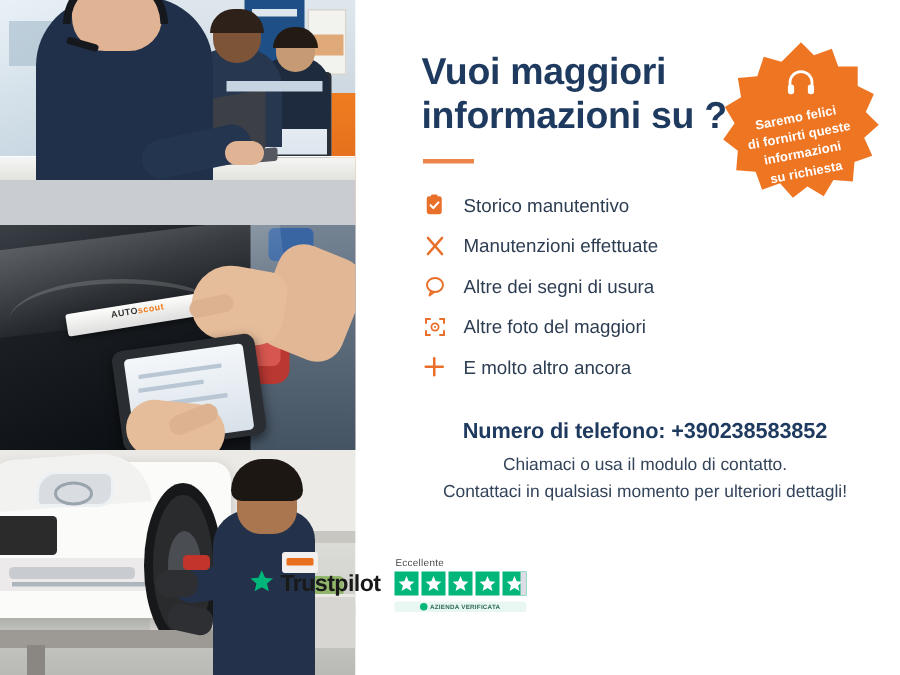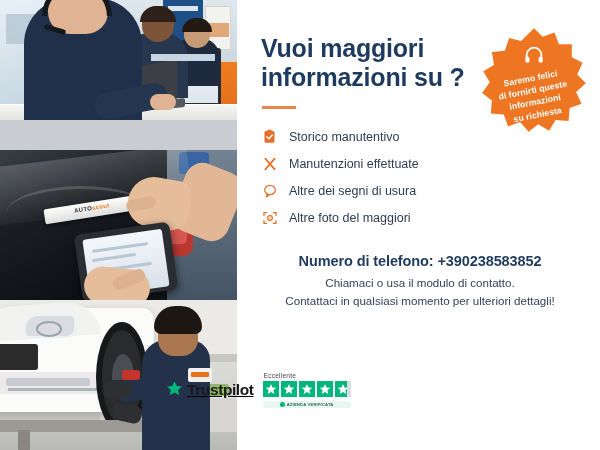--- a/index.html
+++ b/index.html
@@ -109,21 +109,21 @@
   .p3 .mhead{position:absolute;left:158px;top:14px;width:40px;height:42px;background:#a9764f;border-radius:20px 20px 16px 16px;}
   .p3 .mhair{position:absolute;left:154px;top:6px;width:48px;height:28px;background:#1d1714;border-radius:24px 24px 8px 8px;}
   .p3 .marm{position:absolute;left:116px;top:78px;width:52px;height:22px;background:#23324a;border-radius:12px;transform:rotate(-8deg);}
   .p3 .glove{position:absolute;left:104px;top:80px;width:28px;height:18px;background:#2d2f33;border-radius:8px;}
   .p3 .glove2{position:absolute;left:112px;top:104px;width:30px;height:18px;background:#2d2f33;border-radius:8px;transform:rotate(12deg);}
   .p3 .logo{position:absolute;left:188px;top:68px;width:24px;height:14px;background:#f1f0ee;border-radius:2px;}
   .p3 .logo:after{content:"";position:absolute;left:3px;top:4px;width:18px;height:5px;background:#e8701c;border-radius:1px;}
   .p3 .tool{position:absolute;left:122px;top:70px;width:18px;height:10px;background:#c3342c;border-radius:3px;}
 
   
-  .content { flex: 1; position: relative; padding: 34px 21px 0 24px; background:#fff; }
+  .content { flex: 1; position: relative; padding: 34px 21px 0 24px; background:#fff;margin-left:20px; }
 
   .headline { font-size: 25px; line-height: 1.16; font-weight: bold;
       color: #1f3a5f; letter-spacing:-.2px; max-width: 215px; }
   .rule { width: 34px; height: 3px; background: #e8702a; margin: 14px 0 14px 1px; opacity:.85; }
 
   .feature-list { list-style:none;text-align:right; }
   .feature { display:flex; align-items:center; gap:11px; height:27px; }
   .ficon { width:17px; height:17px; flex:0 0 17px; display:flex; align-items:center;
       justify-content:center; color:#e8702a; }
   .ficon svg { display:block; }
@@ -137,21 +137,21 @@
   .badge { position:absolute; right: 12px; top: 26px; width: 108px; height: 108px; }
   .badge svg { position:absolute; inset:0; }
   .badge .bhead { position:absolute; left:50%; top:18px; transform:translateX(-50%);
       width:22px; height:22px; }
   .badge .btext { position:absolute; left:50%; top:46px; transform:translateX(-50%) rotate(-11deg);
       width:88px; text-align:center; color:#fff; font-size:8.6px; font-weight:bold;
       line-height:1.42; letter-spacing:.1px; }
 
   
   .trust { position:absolute; left: 166px; bottom: 42px; display:flex; align-items:center; gap:9px; }
-  .tp-logo { display:flex; align-items:center; gap:4px;text-decoration:underline; }
+  .tp-logo { display:flex; align-items:center; gap:4px; }
   .tp-name { font-size: 15.5px; font-weight: bold; color:#191919; letter-spacing:-.4px; }
   .tp-right { display:flex; flex-direction:column; align-items:center; gap:2px; }
   .tp-ecc { font-size: 6.6px; color:#4a4a4a; letter-spacing:.2px; align-self:flex-start; margin-left:1px;}
   .stars { display:flex; gap:2px; }
   .star-box { width:16px; height:16px; background:#00b67a; display:flex; align-items:center;
       justify-content:center; }
   .star-box.partial { background:#00b67a; position:relative; overflow:hidden; }
   .star-box.partial:after{content:"";position:absolute;right:0;top:0;width:4px;height:100%;background:#dcdce6;}
   .verified { margin-top:2px; background:#e9f7f2; border-radius:2px; padding:1px 3px;
       display:flex; align-items:center; gap:2px; width:100%; justify-content:center;}
@@ -318,20 +318,29 @@
               <path d="M17 4 H21 V8"></path>
             <path d="M21 16 V20 H17"></path>
               <path d="M7 20 H3 V16"></path>
             <circle cx="12" cy="12" r="3.6" stroke-width="1.8"></circle>
             <circle cx="12" cy="12" r="1.1" fill="#e8702a" stroke="none"></circle>
           </svg>
         </span>
         <span class="flabel">Altre foto del maggiori</span>
       </li>
 
+      <li class="feature">
+        <span class="ficon">
+          <svg viewBox="0 0 24 24" width="17" height="17" stroke="#e8702a" stroke-width="2.4" stroke-linecap="round">
+            <path d="M12 4 V20"></path>
+              <path d="M4 12 H20"></path>
+          </svg>
+        </span>
+        <span class="flabel">E molto altro ancora</span>
+      </li>
 
     </ul>
 
     <div class="phone-block">
       <div class="phone">Numero di telefono: +390238583852</div>
       <div class="sub">
         <div>Chiamaci o usa il modulo di contatto.</div>
         <div>Contattaci in qualsiasi momento per ulteriori dettagli!</div>
       </div>
     </div>

